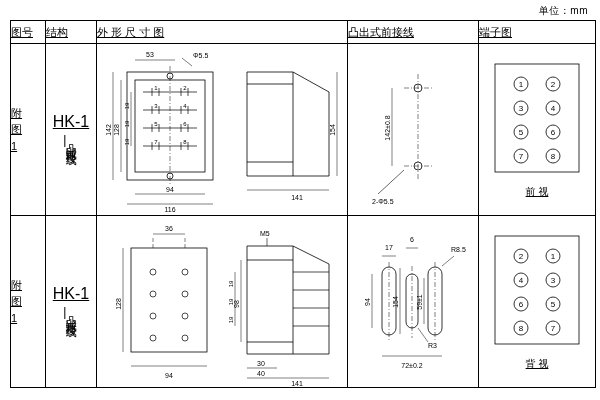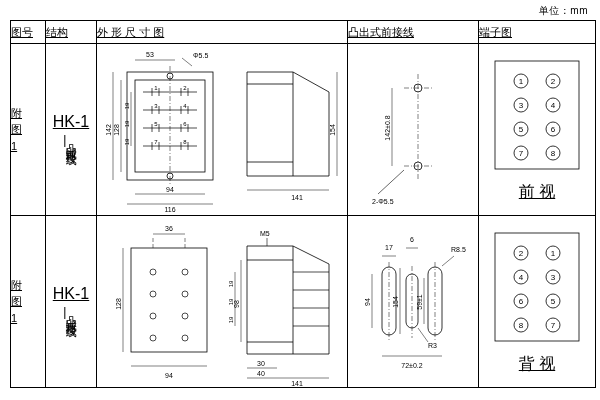--- a/index.html
+++ b/index.html
@@ -49,21 +49,21 @@
     display:flex;flex-direction:column;align-items:center;justify-content:center;
     height:100%;
   }
   .struct .name{font-size:16px;margin-bottom:4px;}
   .cell-inner{position:relative;width:100%;height:100%;}
   svg{display:block;}
   .lbl{font-size:7px;font-family:"Liberation Sans",sans-serif;}
   .lbl6{font-size:6px;font-family:"Liberation Sans",sans-serif;}
   .lbl8{font-size:8px;font-family:"Liberation Sans",sans-serif;}
   .termwrap{display:flex;flex-direction:column;align-items:center;justify-content:center;height:100%;}
-  .termcap{font-size:16px;margin-top:9px;}
+  .termcap{font-size:10px;margin-top:9px;}
 </style>
 </head>
 <body>
 
 <div class="page">
 
   <div class="unit">单位：mm</div>
 
   <table class="main">
     <thead>

